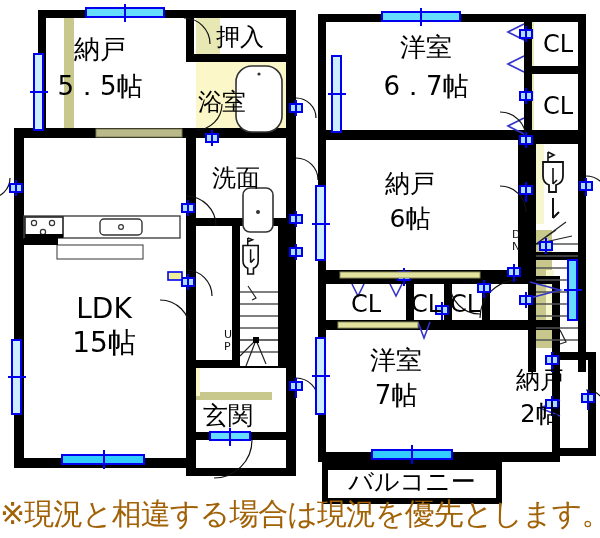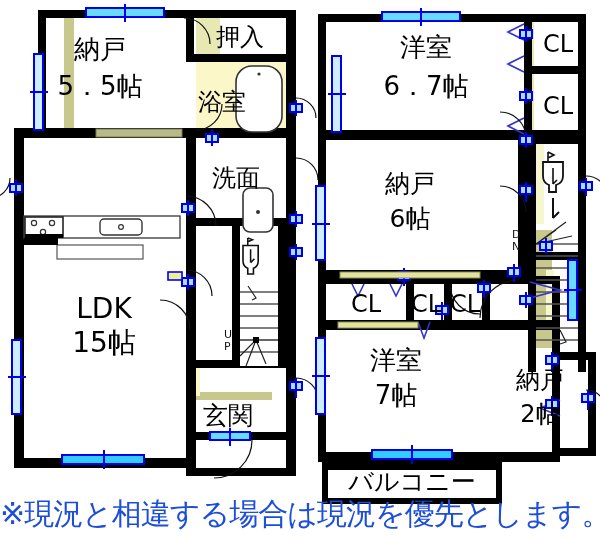--- a/index.html
+++ b/index.html
@@ -4,21 +4,21 @@
 <style>
   html,body{margin:0;padding:0;background:#ffffff;}
   body{
     width:600px;height:538px;
     font-family:"DejaVu Sans","Liberation Sans",sans-serif;
     position:relative;overflow:hidden;
   }
   #plan{position:absolute;left:0;top:0;width:600px;height:538px;}
   .note{
     position:absolute;left:0;top:492px;width:600px;
-    font-size:30px;line-height:44px;color:#1d4ed8;
+    font-size:30px;line-height:44px;color:#a16207;
     text-align:left;white-space:nowrap;
     font-family:"DejaVu Sans","Liberation Sans",sans-serif;
     letter-spacing:-1px;
   }
   text{font-family:"DejaVu Sans","Liberation Sans",sans-serif;}
 </style>
 </head>
 <body>
 
 <svg id="plan" viewBox="0 0 600 538">

